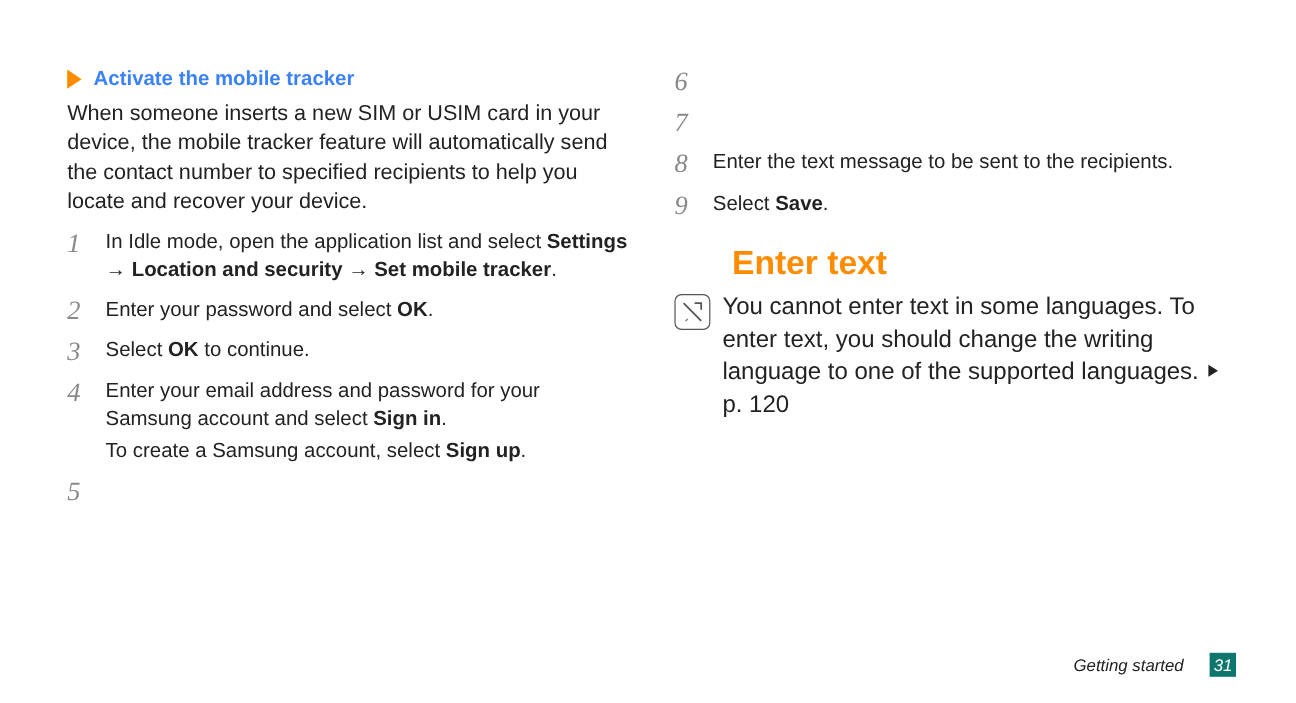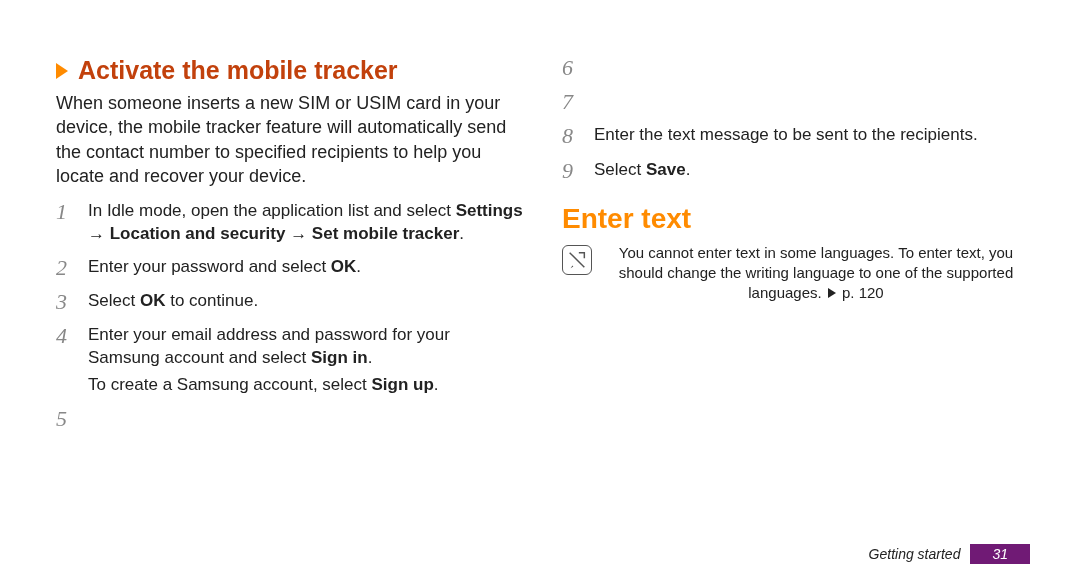--- a/index.html
+++ b/index.html
@@ -26,29 +26,30 @@
     margin-bottom: 6px;
   }
   .chev {
     width: 0; height: 0;
     border-top: 8px solid transparent;
     border-bottom: 8px solid transparent;
     border-left: 12px solid #ff8b00;
     margin-right: 10px;
   }
   .subhead {
-    font-size: 25px;
+    font-size: 17px;
     font-weight: 700;
-    color: #c2410c;
+    color: #3b82f6;
   }
   .mainhead {
     font-size: 28px;
     font-weight: 700;
     color: #ff8b00;
     margin-bottom: 8px;
+    margin-left: 48px;
   }
   .para {
     font-size: 18px;
     line-height: 1.35;
     margin-bottom: 12px;
   }
   ol.steps {
     list-style: none;
     padding: 0;
   }
@@ -83,41 +84,40 @@
     border: 1.5px solid #555;
     border-radius: 6px;
     display: flex;
     align-items: center;
     justify-content: center;
     margin-right: 10px;
     margin-top: 2px;
     flex-shrink: 0;
   }
   .note-text {
-    font-size: 15px;
+    font-size: 20px;
     line-height: 1.35;
-    text-align: center;
   }
   .footer {
     position: absolute;
     bottom: 22px;
     right: 50px;
     display: flex;
     align-items: center;
-    gap: 10px;
+    gap: 22px;
     font-size: 14px;
   }
   .footer .section {
     font-style: italic;
     color: #222;
   }
   .footer .pagenum {
-    background: #701a75;
+    background: #0f766e;
     color: #fff;
-    padding: 2px 22px;
+    padding: 2px 3px;
     font-style: italic;
   }
   .tri {
     display: inline-block;
     width: 0; height: 0;
     border-top: 5px solid transparent;
     border-bottom: 5px solid transparent;
     border-left: 8px solid #222;
     vertical-align: middle;
     margin: 0 2px 2px 2px;

